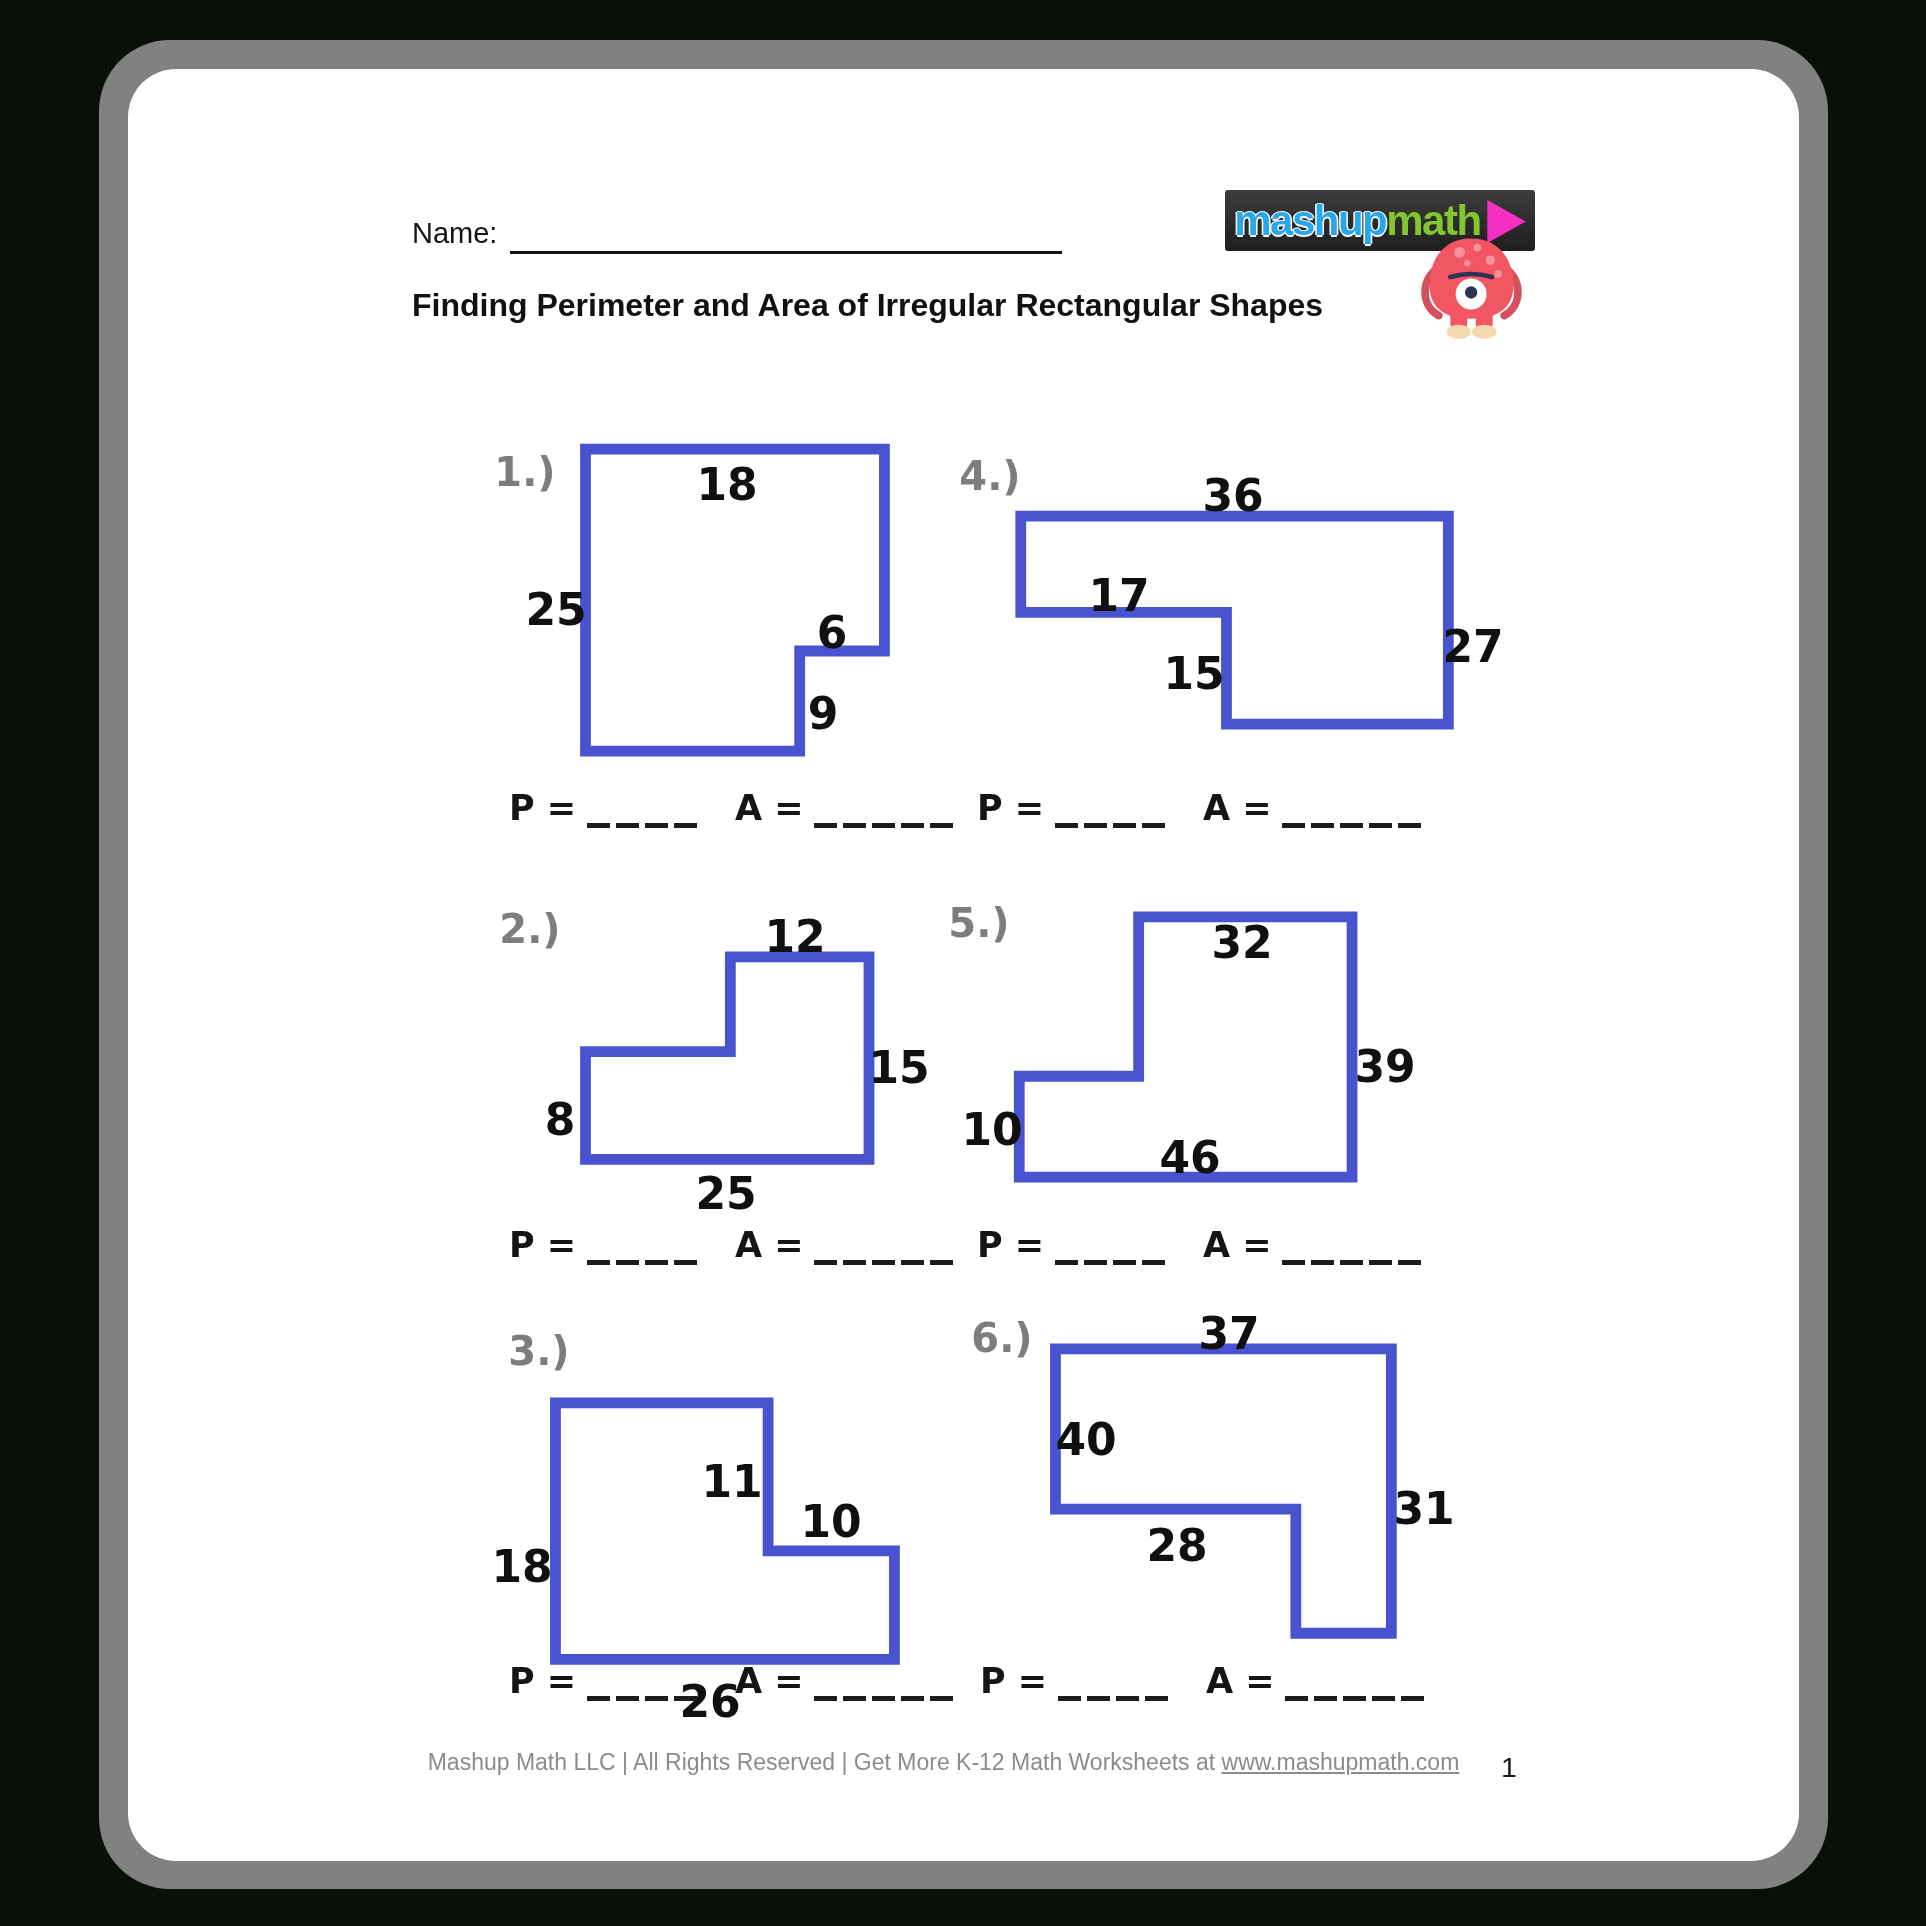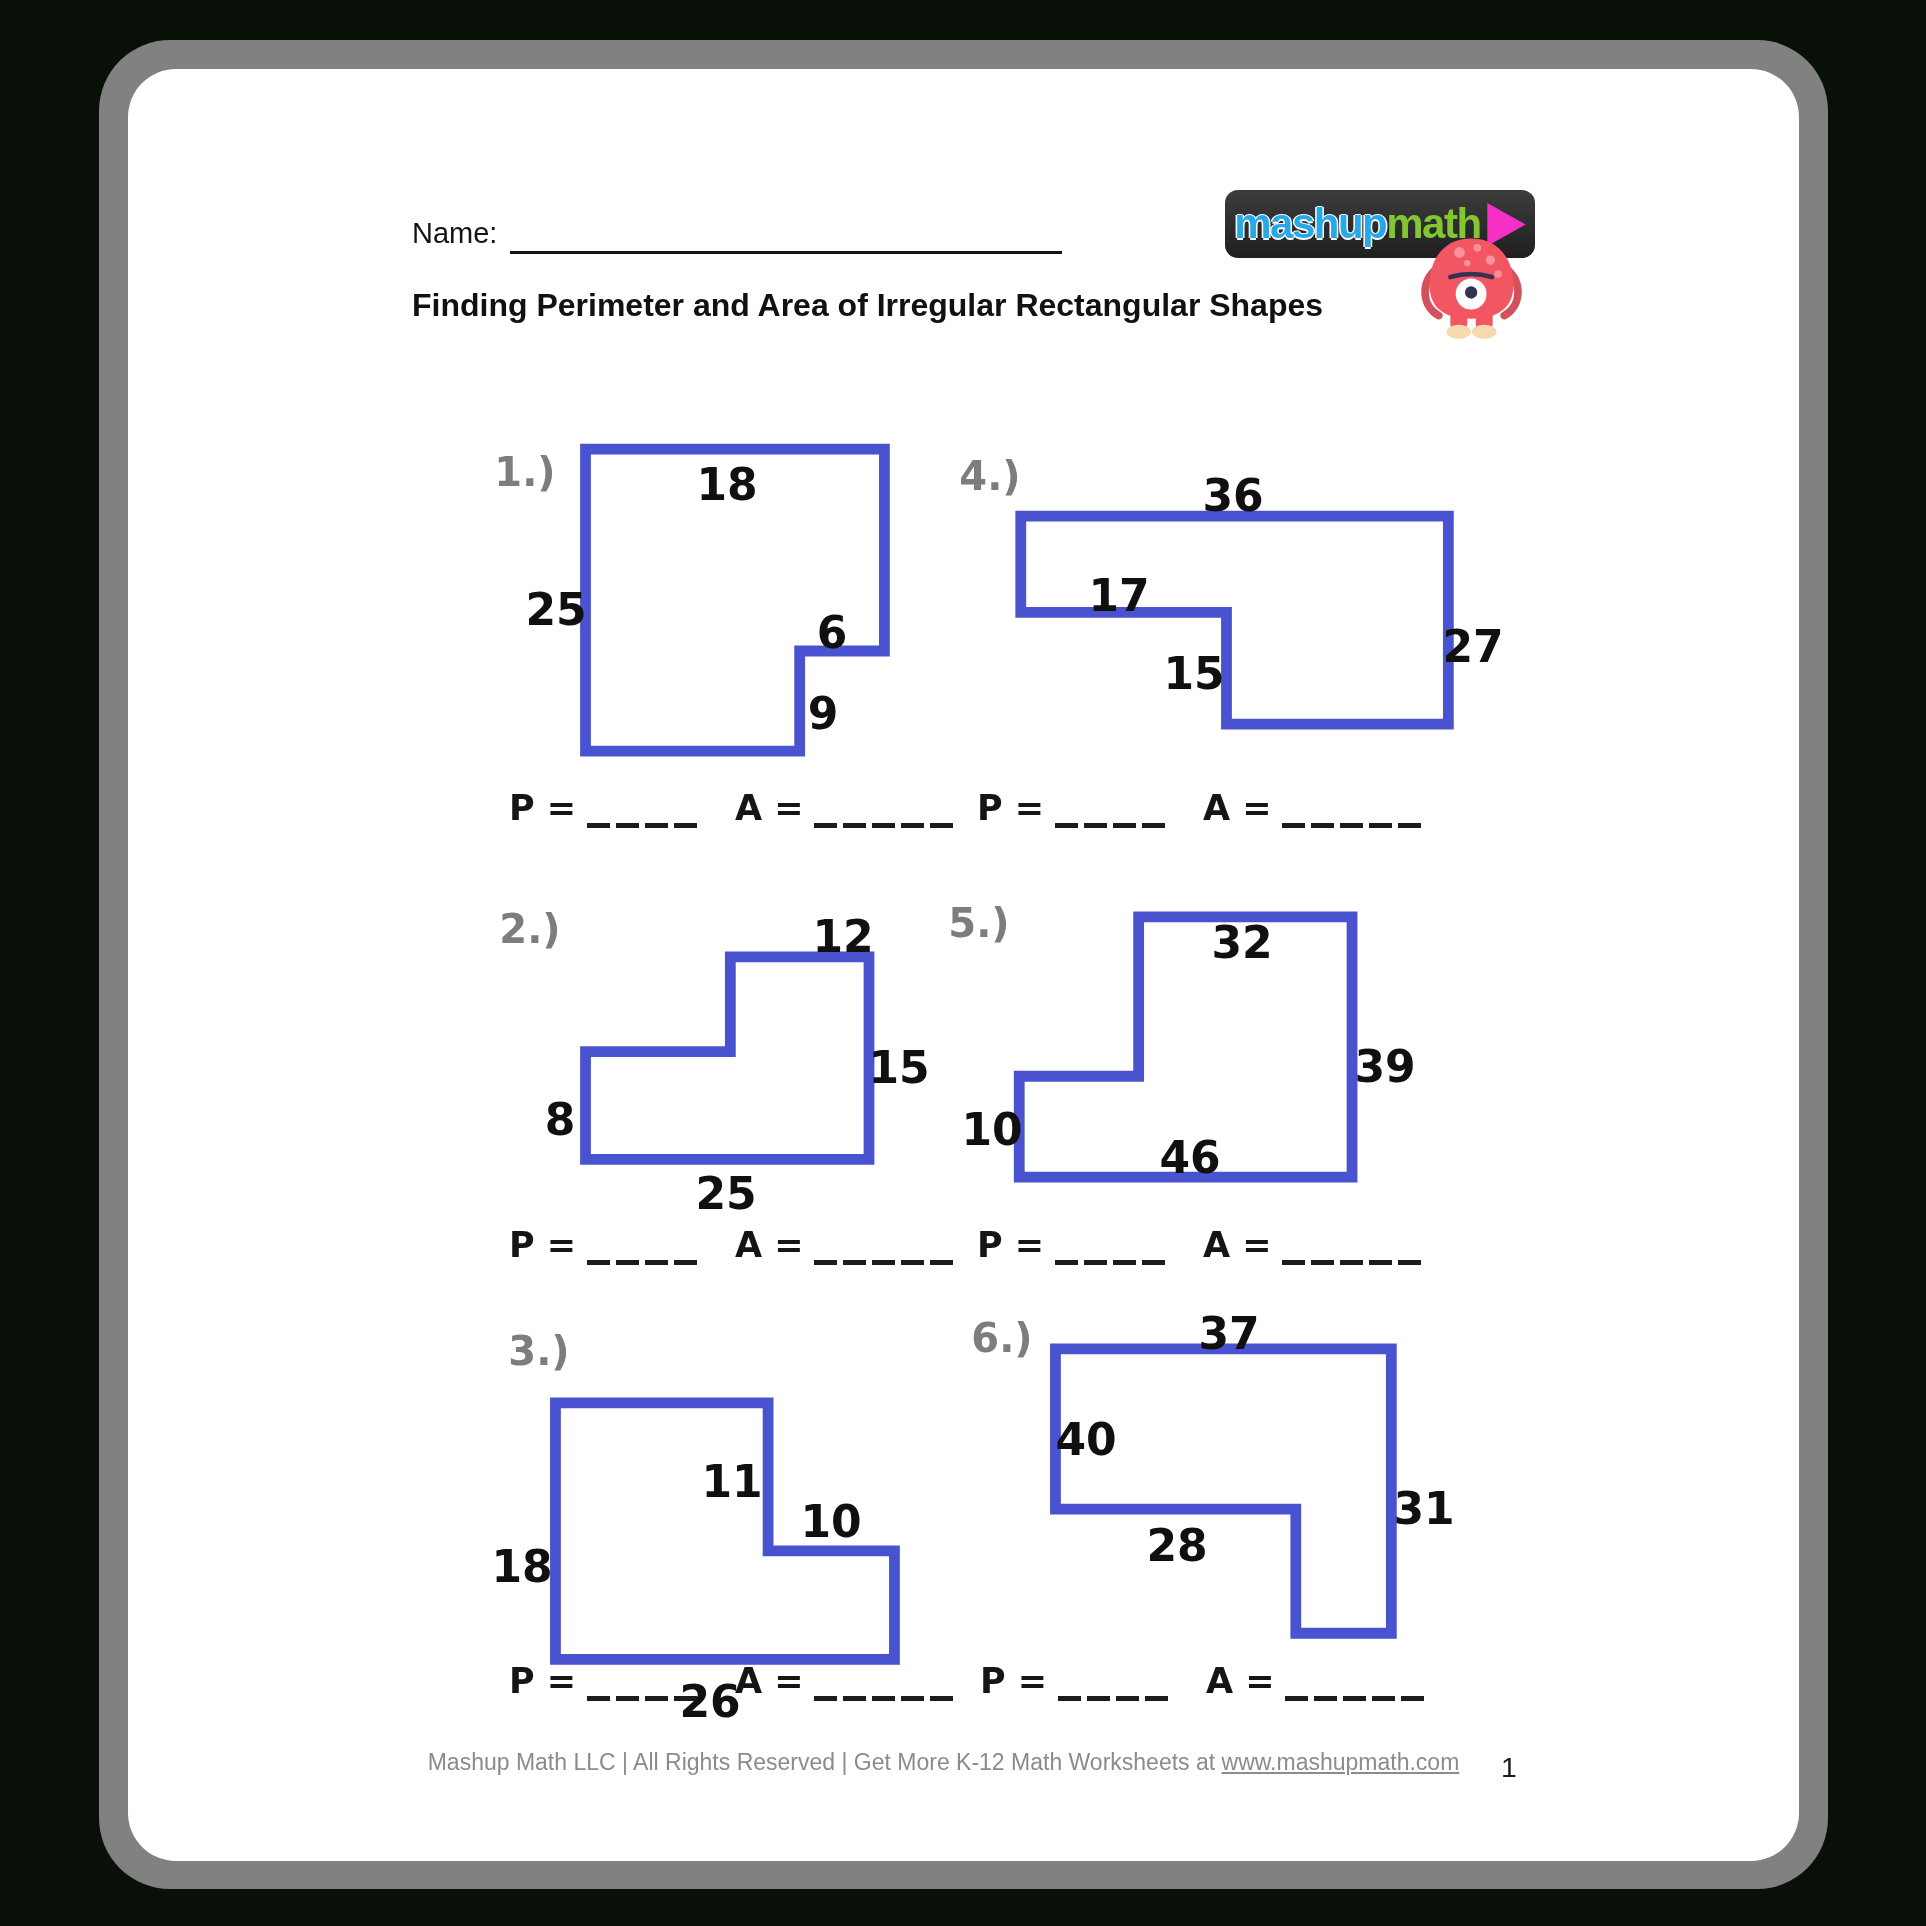--- a/index.html
+++ b/index.html
@@ -7,22 +7,22 @@
           font-family:"Liberation Sans",sans-serif;}
   .frame{position:absolute;left:99px;top:40px;width:1729px;height:1849px;
          background:#818181;border-radius:71px;}
   .page{position:absolute;left:128px;top:69px;width:1671px;height:1792px;
         background:#ffffff;border-radius:48px;}
 
   
   .name-label{position:absolute;left:412px;top:217px;font-size:29px;color:#141414;}
   .name-line{position:absolute;left:510px;top:251px;width:552px;height:0;
              border-bottom:3.1px solid #141414;}
-  .logo-box{position:absolute;left:1225px;top:190px;width:310px;height:68px;
-            background:linear-gradient(#3c3c3c,#1f1f1f);border-radius:13px;
+  .logo-box{position:absolute;left:1225px;top:190px;width:310px;height:61px;
+            background:linear-gradient(#3c3c3c,#1f1f1f);border-radius:3px;
             display:flex;align-items:center;justify-content:center;}
   .logo-word{font-size:42px;font-weight:bold;letter-spacing:-1.5px;line-height:1;}
   .logo-word.blue{color:#29a8e9;text-shadow:0 1.5px 0 #ffffff,0 -1.5px 0 #ffffff,1.5px 0 0 #ffffff,-1.5px 0 0 #ffffff;}
   .logo-word.green{color:#84c631;}
   .logo-play{margin-left:6.2px;margin-top:1.5px;}
 
   .title{position:absolute;left:412px;top:287px;font-size:32px;font-weight:bold;color:#111;
          white-space:nowrap;}
   .directions{position:absolute;left:412px;top:348px;font-size:22.3px;color:#111;line-height:28.5px;}
 
@@ -108,21 +108,21 @@
       <div class="dim-label" style="left: 556px; top: 609px;">25</div>
       <div class="dim-label" style="left: 832px; top: 632px;">6</div>
       <div class="dim-label" style="left: 823px; top: 713px;">9</div>
       <div class="answer-row" style="left: 509px; top: 788px;">
         <span class="lbl">P =</span>
         <span class="blank p"></span>
         <span class="lbl">A =</span>
         <span class="blank a"></span>
       </div>
       <div class="prob-num" style="left: 530px; top: 929px;">2.)</div>
-      <div class="dim-label" style="left: 795px; top: 936px; margin-left: 48px;">12</div>
+      <div class="dim-label" style="left: 795px; top: 936px;">12</div>
       <div class="dim-label" style="left: 899px; top: 1067px;">15</div>
       <div class="dim-label" style="left: 560px; top: 1119px;">8</div>
       <div class="dim-label" style="left: 726px; top: 1193px;">25</div>
       <div class="answer-row" style="left: 509px; top: 1225px;">
         <span class="lbl">P =</span>
         <span class="blank p"></span>
         <span class="lbl">A =</span>
         <span class="blank a"></span>
       </div>
       <div class="prob-num" style="left: 539px; top: 1351px;">3.)</div>

